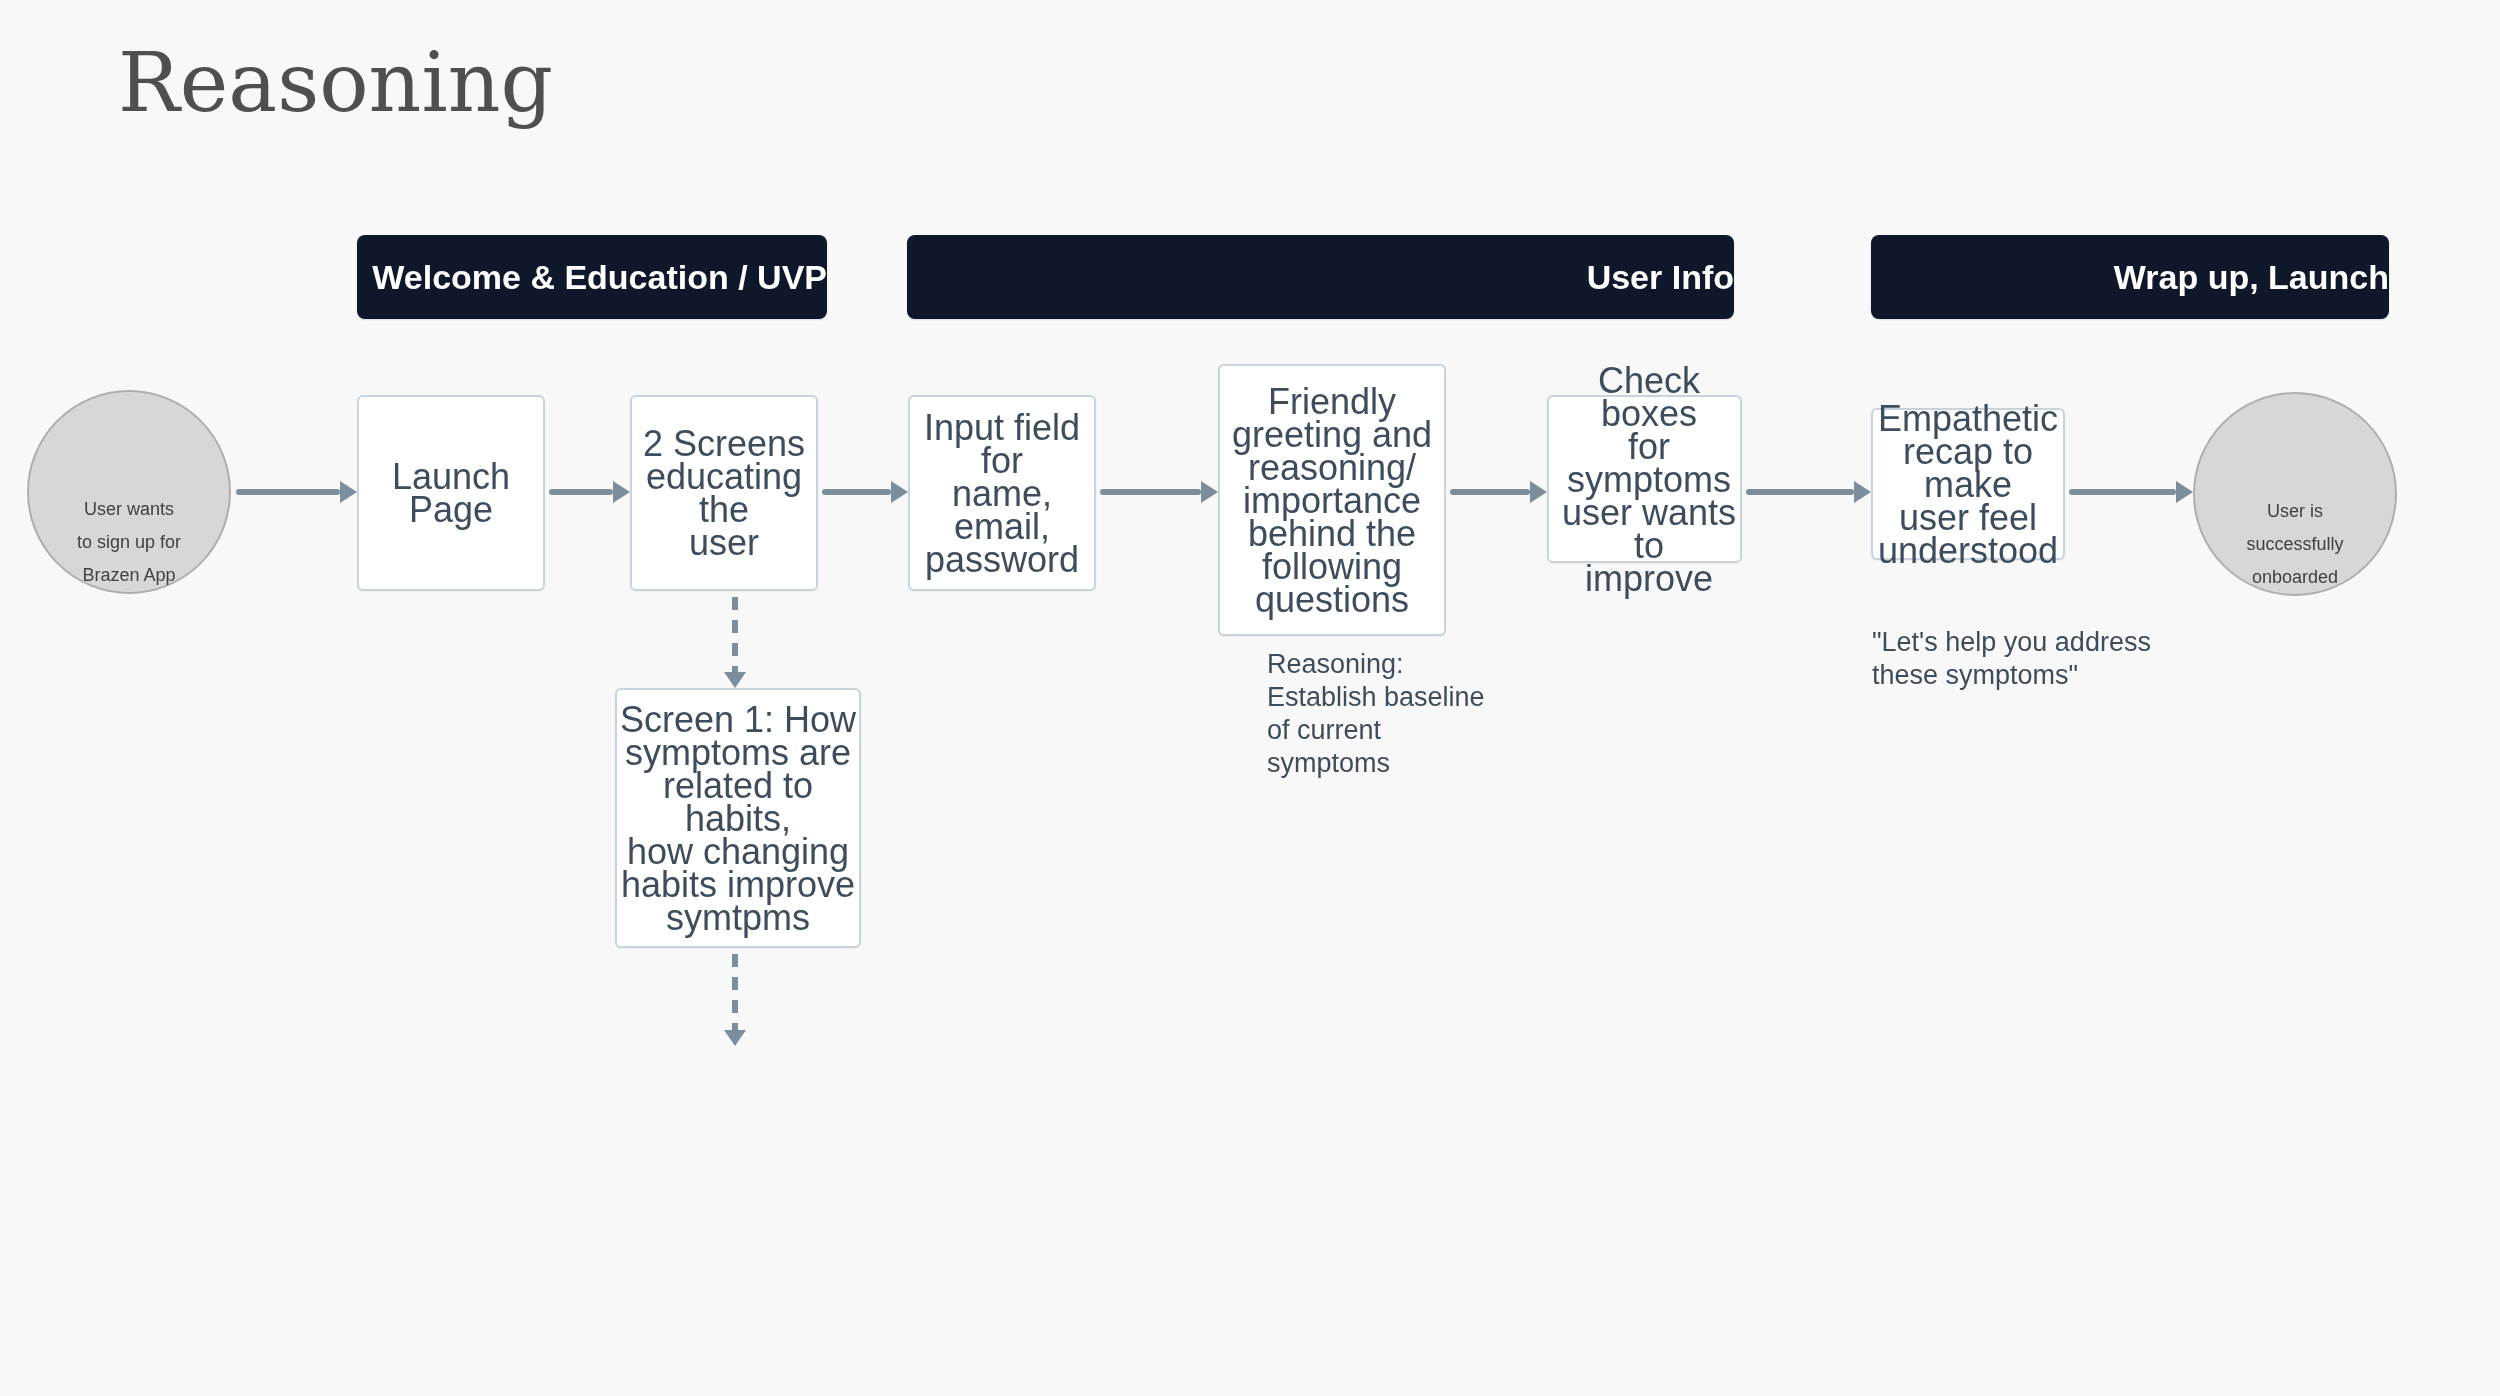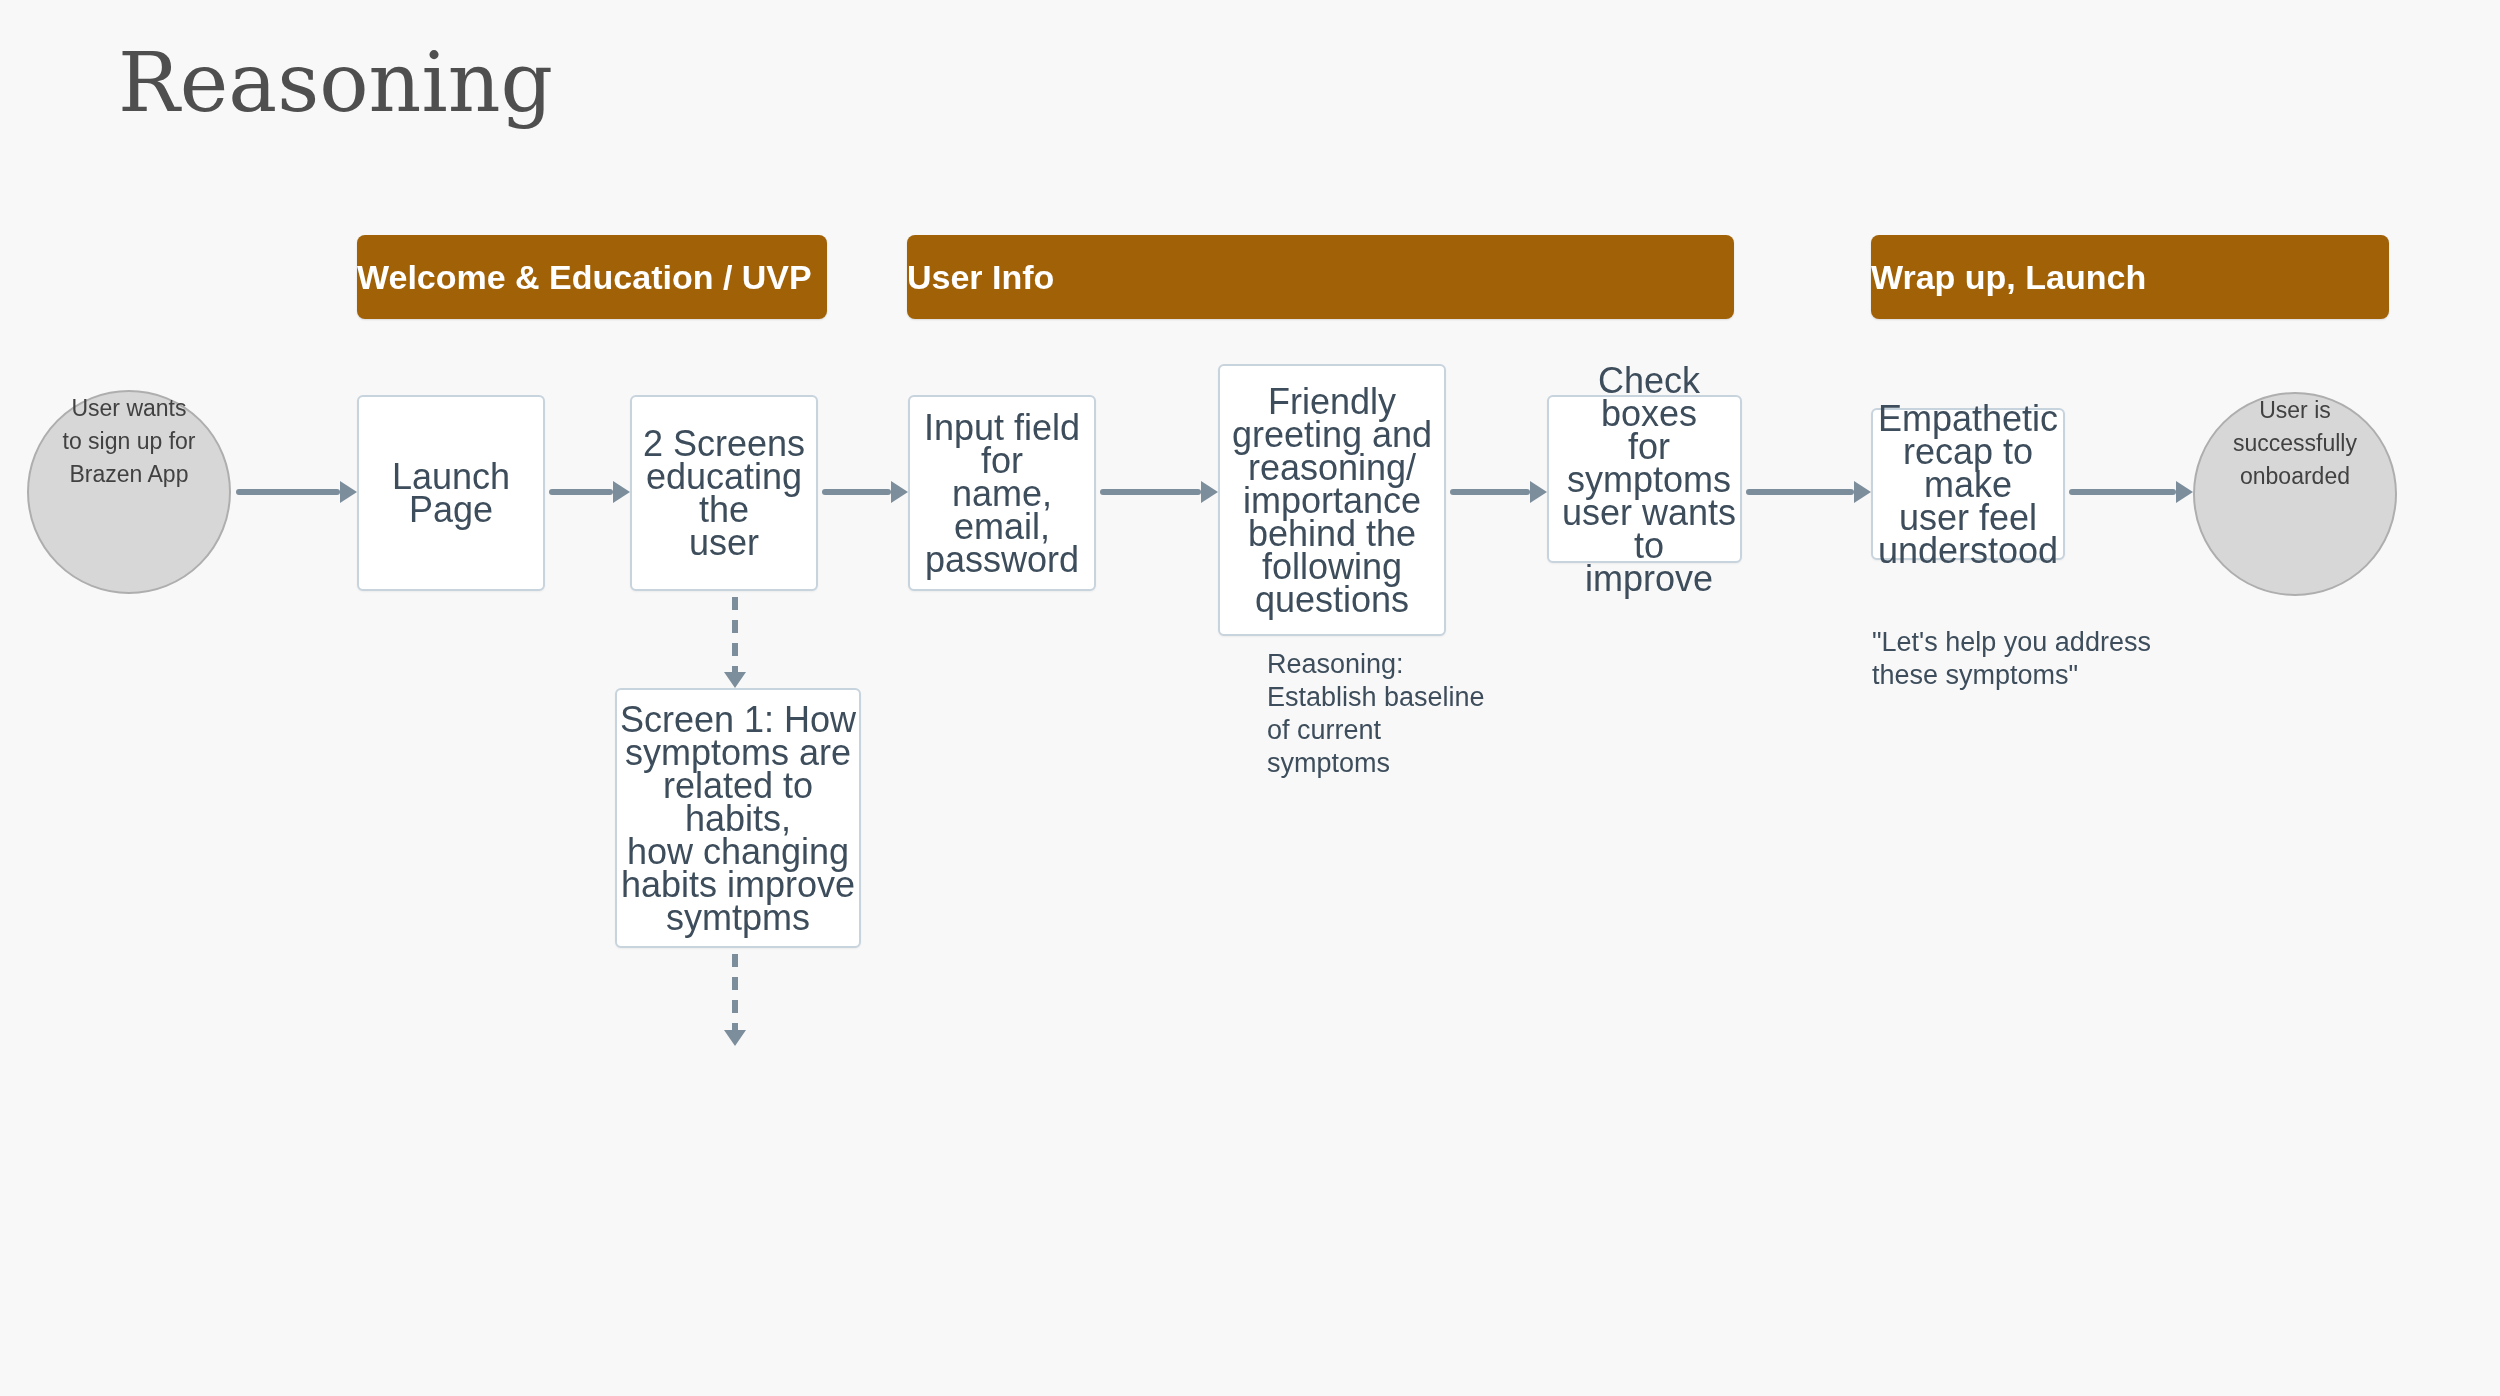--- a/index.html
+++ b/index.html
@@ -12,43 +12,43 @@
 
   .diagram-title {
     position:absolute; left:118px; top:38px;
     font-family:"DejaVu Serif", serif;
     font-size:82px; line-height:1.1; color:#4F4F4F;
     white-space:nowrap;
   }
 
   .phase-header {
     position:absolute; top:235px; height:84px;
-    background:#a16207; border-radius:8px;
+    background:#0f172a; border-radius:8px;
     color:#FFFFFF; font-size:34px; font-weight:bold;
-    display:flex; align-items:center; justify-content:flex-start;
+    display:flex; align-items:center; justify-content:flex-end;
     text-align:center; box-sizing:border-box;
     box-shadow:0 1px 2px rgba(0,0,0,0.12);
   }
 
   .node-box {
     position:absolute; background:#FFFFFF;
     border:2px solid #C7D3DD; border-radius:6px;
     box-sizing:border-box;
     display:flex; align-items:center; justify-content:center;
     color:#3D4D5B; font-size:36px; line-height:33px;
     text-align:center;
     box-shadow:0 1px 2px rgba(0,0,0,0.05);
   }
 
   .circle-node {
     position:absolute; width:204px; height:204px;
     background:#D7D7D7; border:2px solid #AEAEAE; border-radius:50%;
     box-sizing:border-box;
-    display:flex; align-items:flex-start; justify-content:center;
-    color:#414141; font-size:23px; line-height:33px;
+    display:flex; align-items:flex-end; justify-content:center;
+    color:#414141; font-size:18px; line-height:33px;
     text-align:center;
   }
 
   .node-label, .annotation-text { white-space:pre-line; }
 
   .annotation-text {
     position:absolute; color:#3D4D5B;
     font-size:27px; line-height:33px; text-align:left;
   }
 

